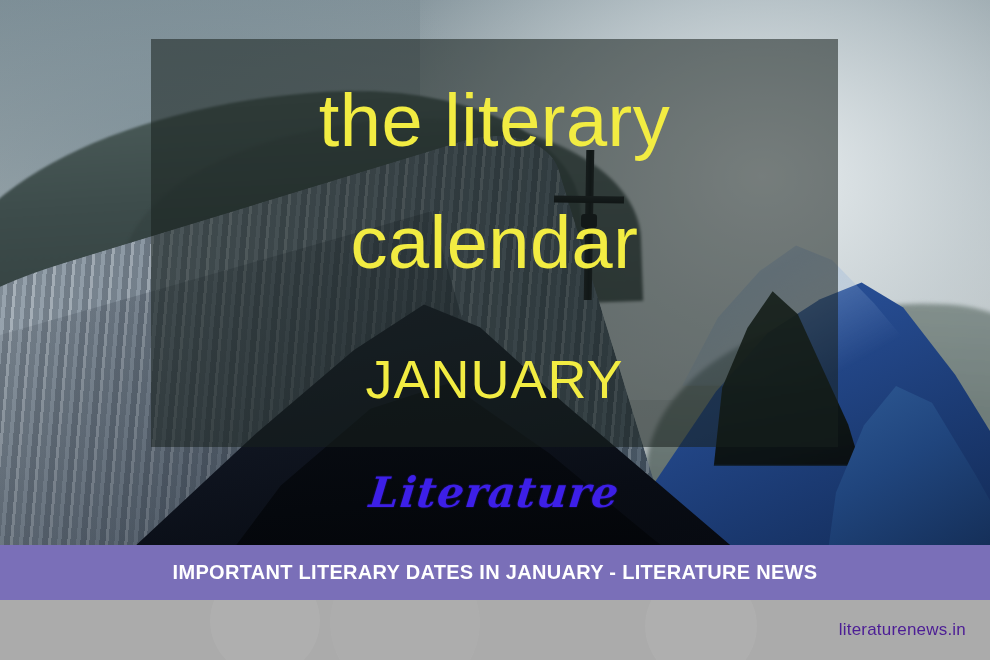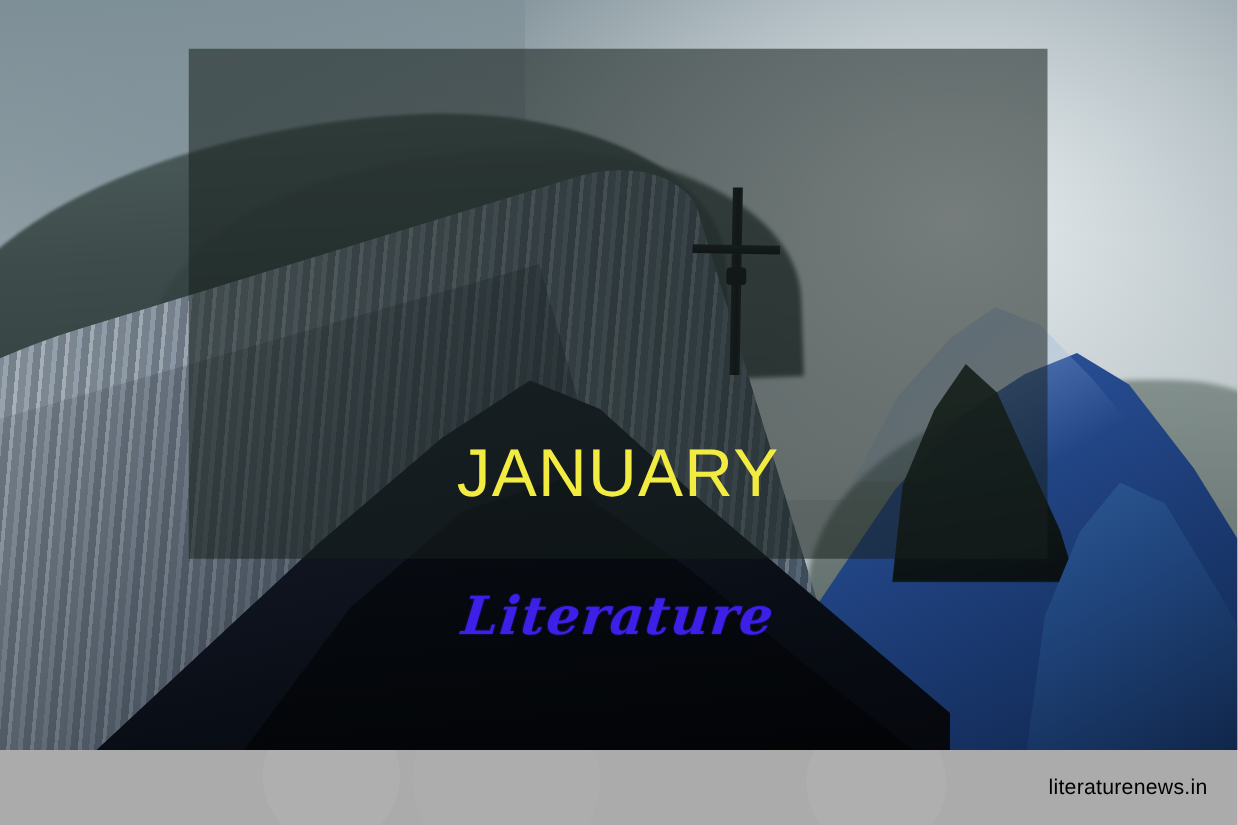--- a/index.html
+++ b/index.html
@@ -275,21 +275,21 @@
   .footer-blob.b2 { left: 645px; top: -30px; width: 112px; height: 112px; }
   .footer-blob.b3 { left: 330px; top: -52px; width: 150px; height: 150px; background: rgba(255,255,255,0.035); }
 
   .footer-url {
     position: absolute;
     right: 24px;
     top: 0;
     height: 60px;
     display: flex;
     align-items: center;
-    color: #000000;
+    color: #4c1d95;
     font-family: "Liberation Sans", sans-serif;
     font-size: 17px;
     letter-spacing: 0.2px;
   }
 </style>
 </head>
 <body>
 
 <div class="page">
 
@@ -314,25 +314,32 @@
     <div class="peak-dark"></div>
     <div class="peak-dark2"></div>
 
     <div class="cross"></div>
     <div class="cross-bar"></div>
     <div class="cross-knob"></div>
   </div>
 
   <div class="overlay-panel"></div>
 
+  <div class="headline">
+    <span class="line-1">the literary</span>
+    <span class="line-2">calendar</span>
+  </div>
 
   <div class="month">JANUARY</div>
 
   <div class="brand-logo">Literature</div>
 
+  <div class="caption-band">
+    <span class="caption-text">IMPORTANT LITERARY DATES IN JANUARY - LITERATURE NEWS</span>
+  </div>
 
   <div class="footer">
     <div class="footer-blob b1"></div>
     <div class="footer-blob b3"></div>
     <div class="footer-blob b2"></div>
     <div class="footer-url">literaturenews.in</div>
   </div>
 
 </div>
 

